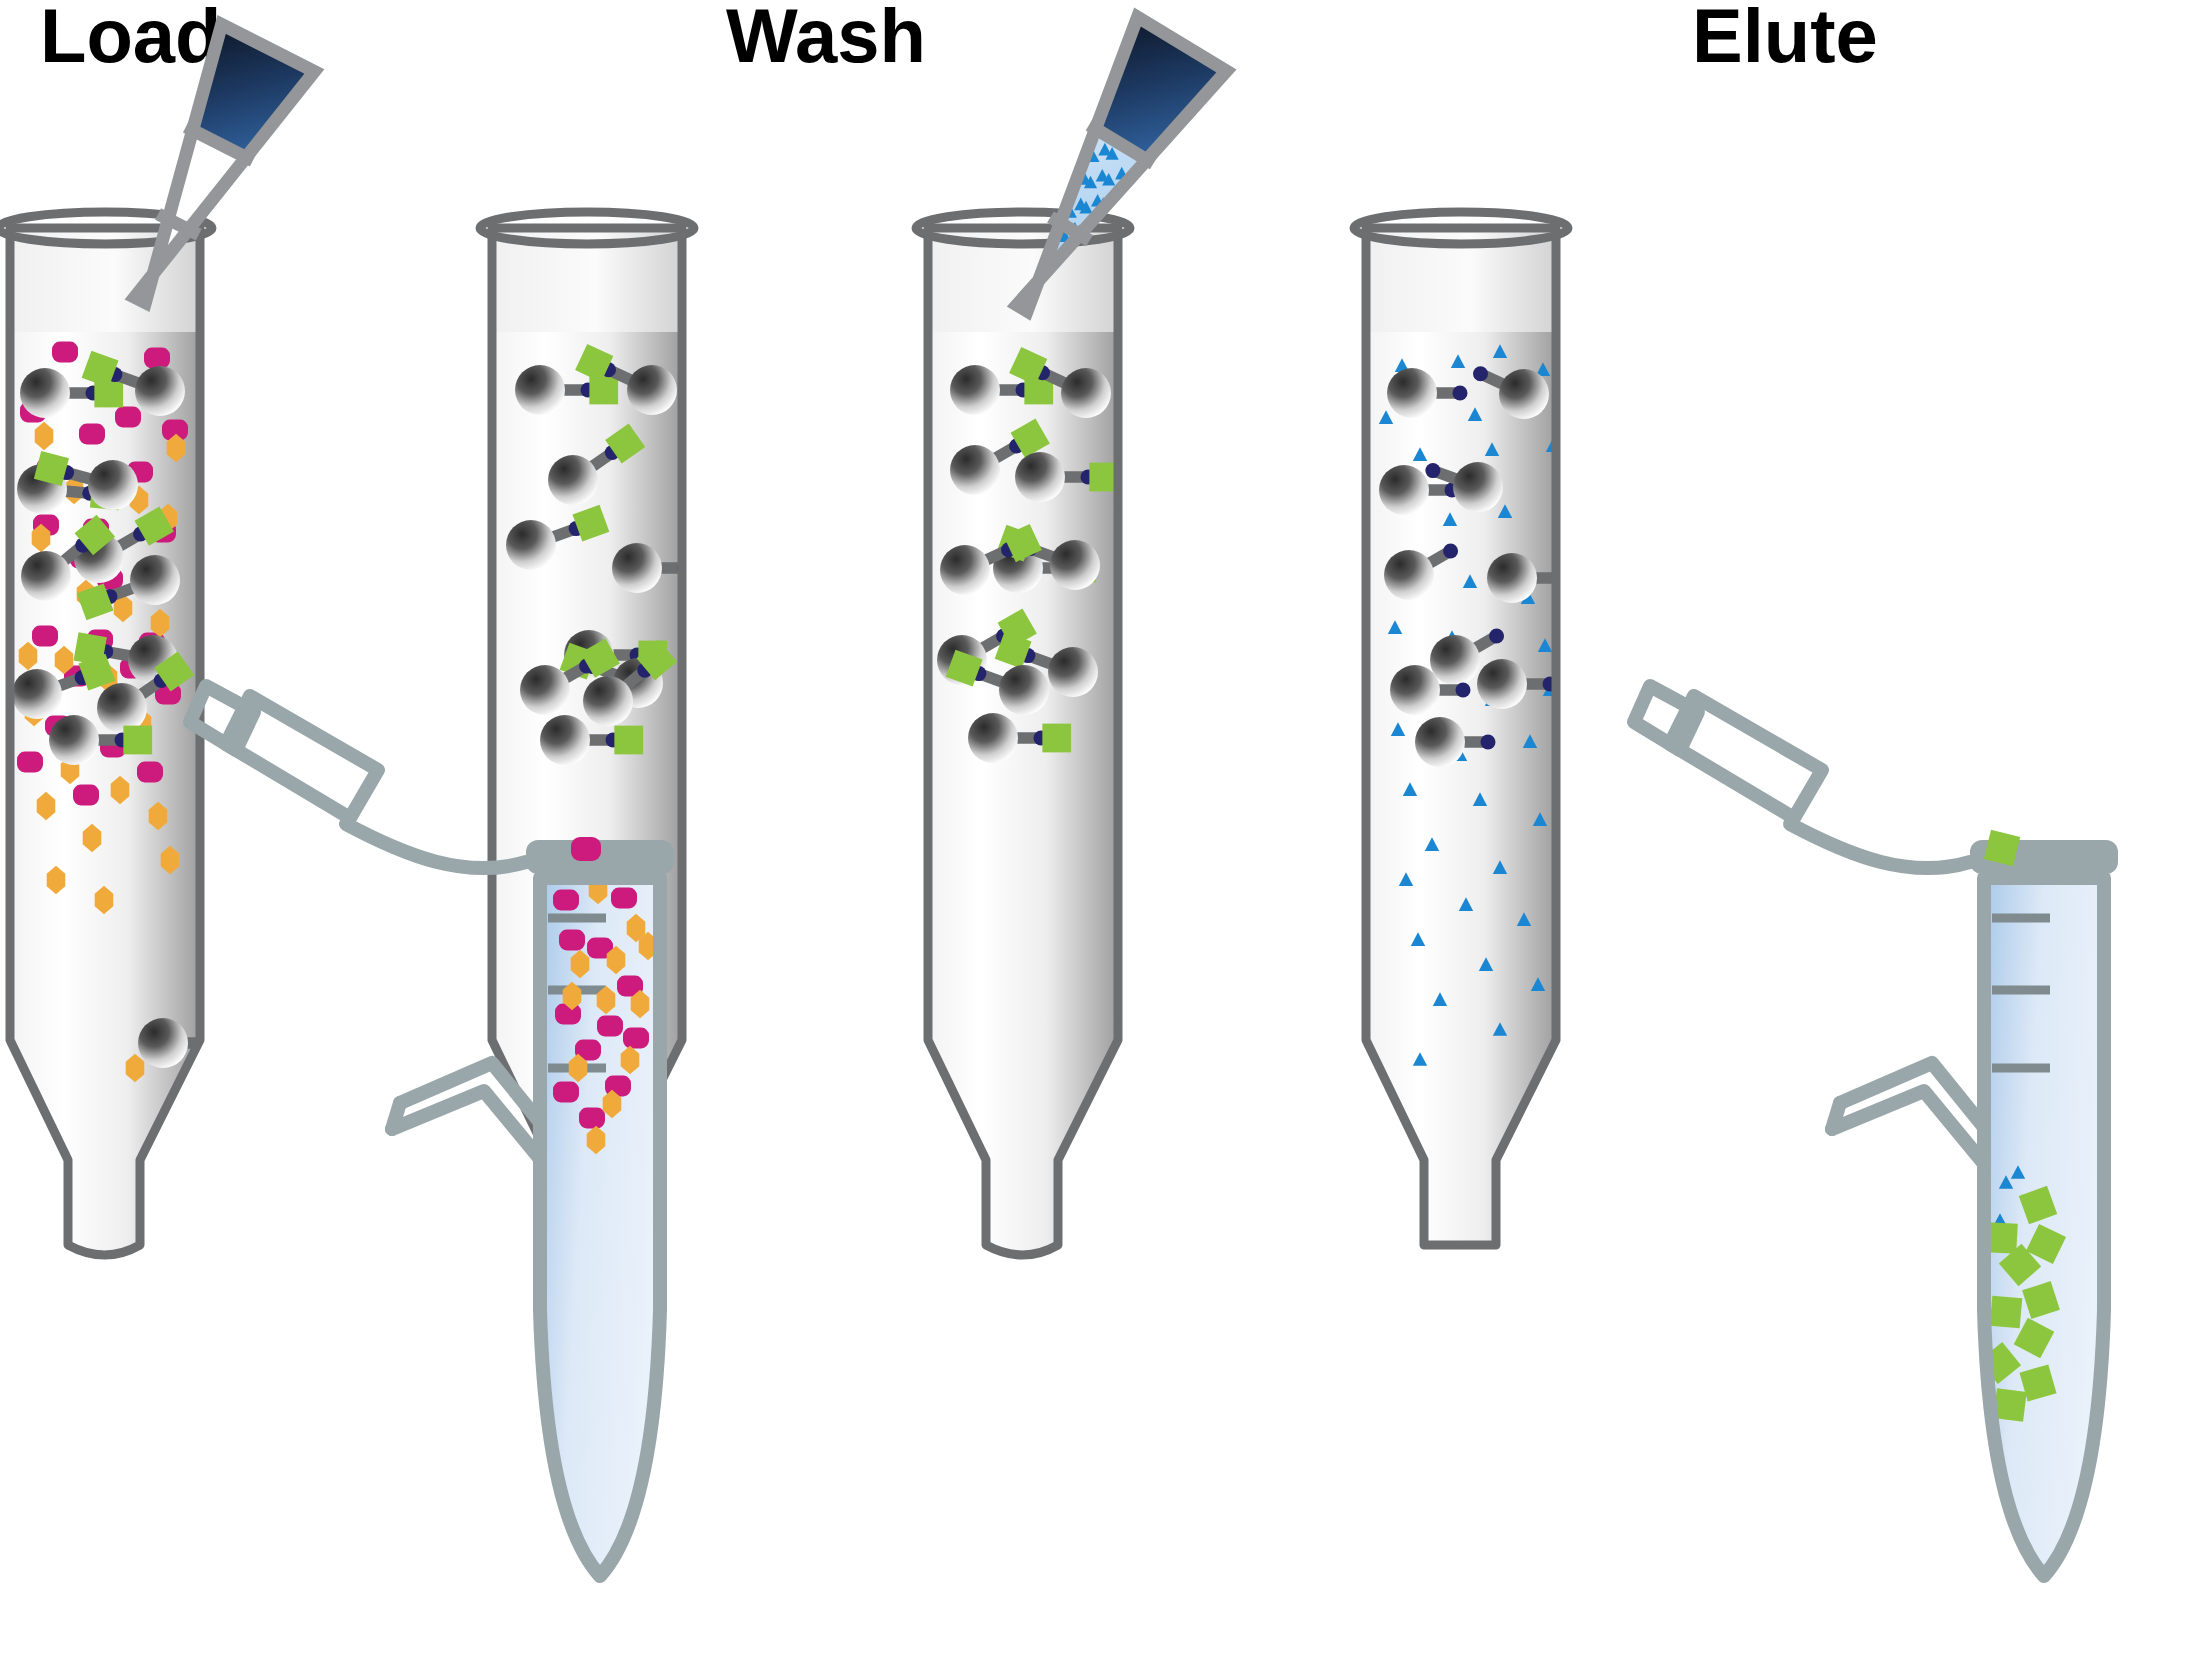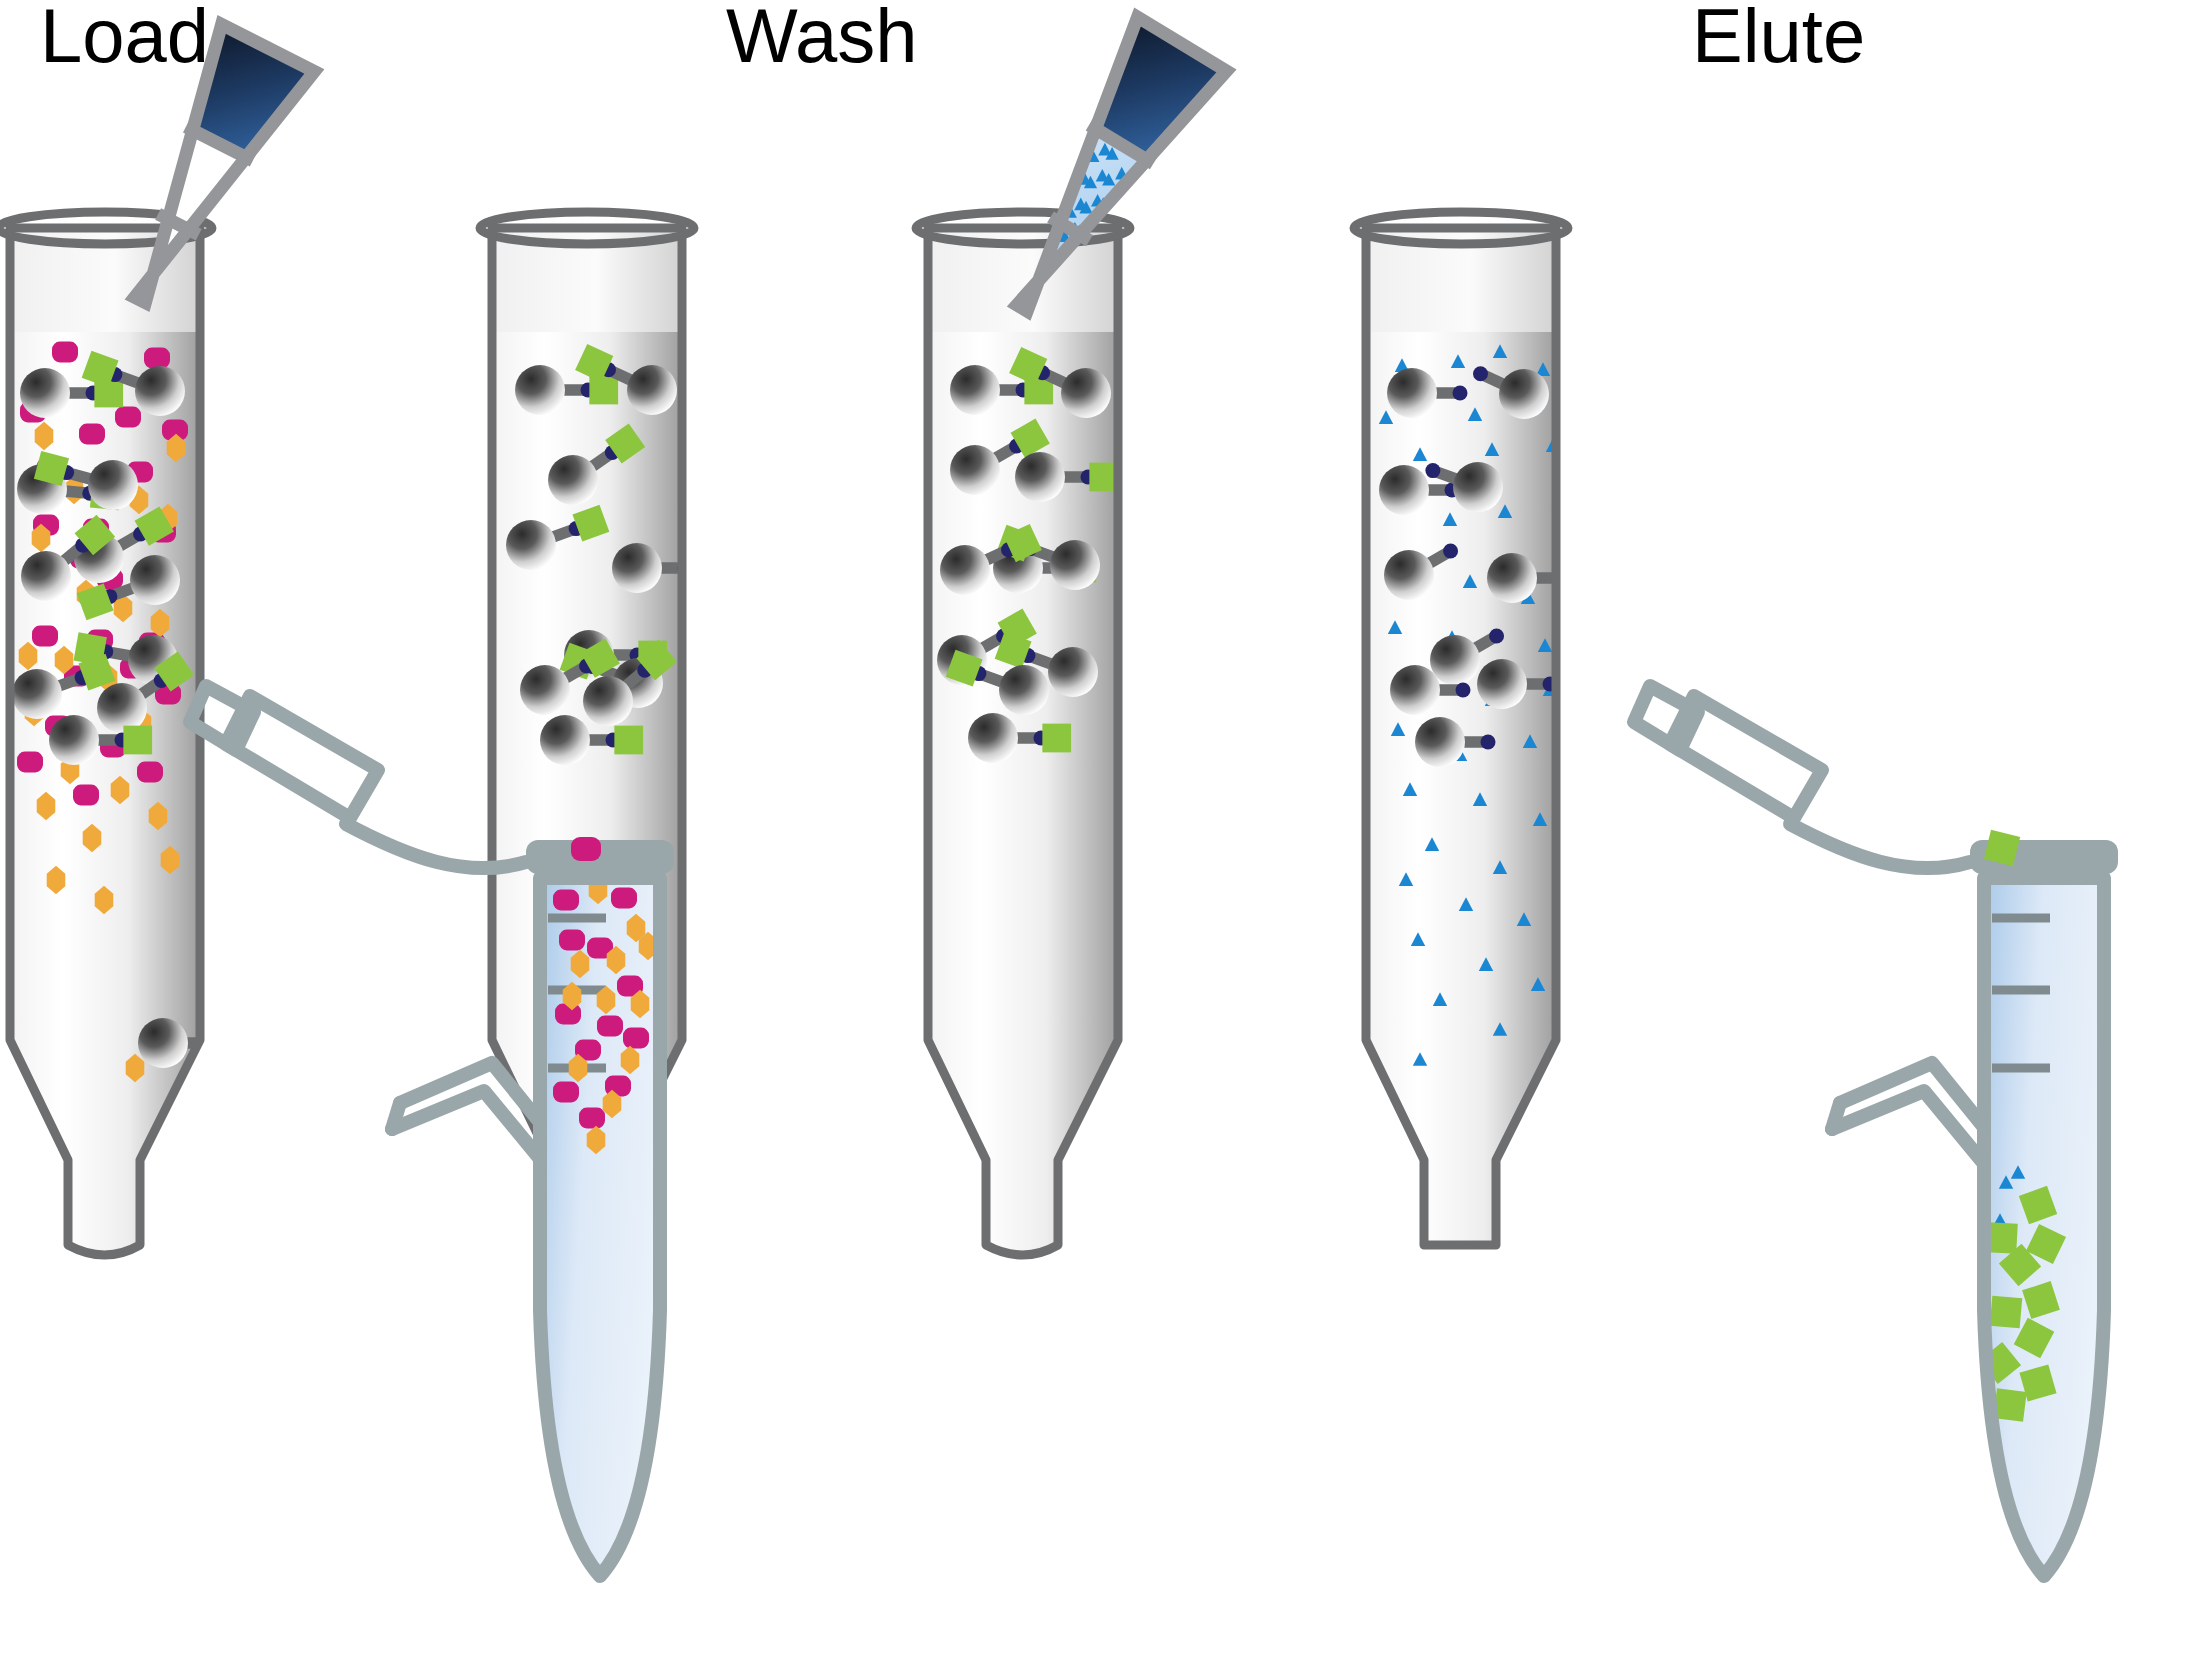--- a/index.html
+++ b/index.html
@@ -1,18 +1,18 @@
 <!DOCTYPE html>
 <html><head>
 <meta charset="utf-8">
 <style>
   html,body{margin:0;padding:0;background:#ffffff;}
   body{width:2194px;height:1653px;position:relative;overflow:hidden;
        font-family:"Liberation Sans",sans-serif;}
-  #stage{position:absolute;left:0;top:0;width:2194px;height:1653px;}
+  #stage{position:absolute;left:0;top:0;width:2194px;height:1653px;font-weight:bold;}
   svg.figure{display:block;width:2194px;height:1653px;}
   .step-label{font-family:"Liberation Sans",sans-serif;font-size:76px;fill:#000000;}
 </style>
 </head>
 <body>
 
 <div id="stage">
   <svg class="figure" id="fig" viewBox="0 0 2194 1653" xmlns="http://www.w3.org/2000/svg">
     <defs>
       <radialGradient id="beadGrad" cx="32%" cy="28%" r="78%">

